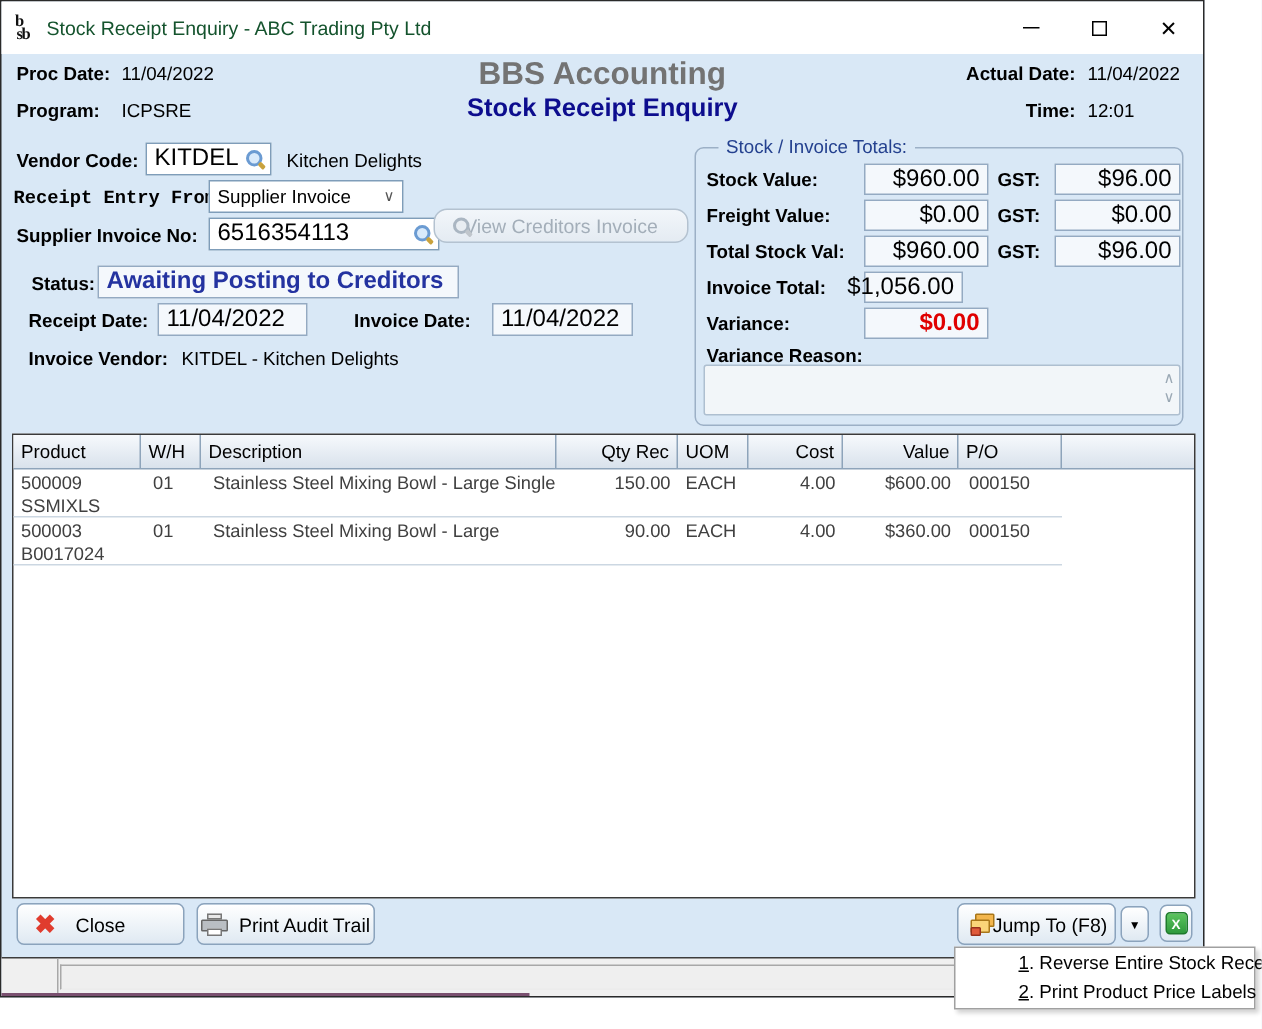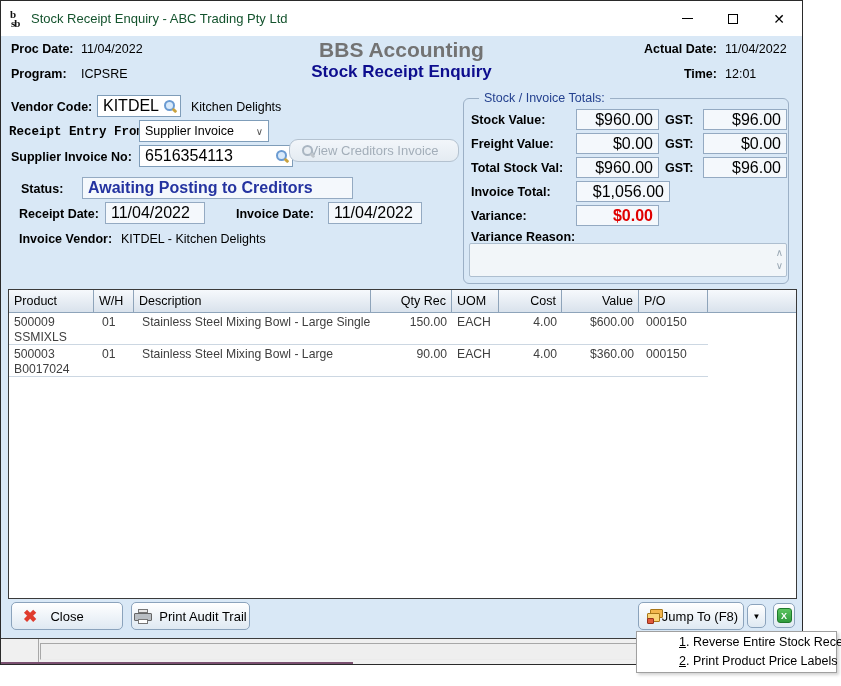--- a/index.html
+++ b/index.html
@@ -168,21 +168,21 @@
       <span>6516354113</span>
       <span class="mag mag-right"></span>
     </div>
 
     <div class="btn btn-disabled" style="left:288px; top:138px; width:170px; height:23px;">
       <span class="mag grey abs-icon"></span>
       <span>View Creditors Invoice</span>
     </div>
 
     <div class="lbl" style="left:20px; top:181px;">Status:</div>
-    <div class="field ro" style="left:81px; top:176px; width:271px;">
+    <div class="field ro" style="left:64px; top:176px; width:241px;">
       <span class="status-text">Awaiting Posting to Creditors</span>
     </div>
 
     <div class="lbl" style="left:18px; top:206px;">Receipt Date:</div>
     <div class="field ro" style="left:104px; top:201px; width:100px;">
       <span>11/04/2022</span>
     </div>
     <div class="lbl" style="left:235px; top:206px;">Invoice Date:</div>
     <div class="field ro" style="left:327px; top:201px; width:94px;">
       <span>11/04/2022</span>
@@ -215,21 +215,21 @@
     <div class="lbl" style="left:470px; top:160px;">Total Stock Val:</div>
     <div class="field ro num" style="left:575px; top:156px; width:83px; height:21px;">
         <span>$960.00</span>
       </div>
     <div class="lbl" style="left:664px; top:160px;">GST:</div>
     <div class="field ro num" style="left:702px; top:156px; width:84px; height:21px;">
         <span>$96.00</span>
       </div>
 
     <div class="lbl" style="left:470px; top:184px;">Invoice Total:</div>
-    <div class="field ro num" style="left:575px; top:180px; width:94px; height:21px;">
+    <div class="field ro num" style="left:575px; top:180px; width:66px; height:21px;">
         <span>$1,056.00</span>
       </div>
 
     <div class="lbl" style="left:470px; top:208px;">Variance:</div>
     <div class="field ro num" style="left:575px; top:204px; width:83px; height:21px;">
         <span class="red">$0.00</span>
       </div>
 
     <div class="lbl" style="left:470px; top:229px;">Variance Reason:</div>
     <div class="reason-box">

